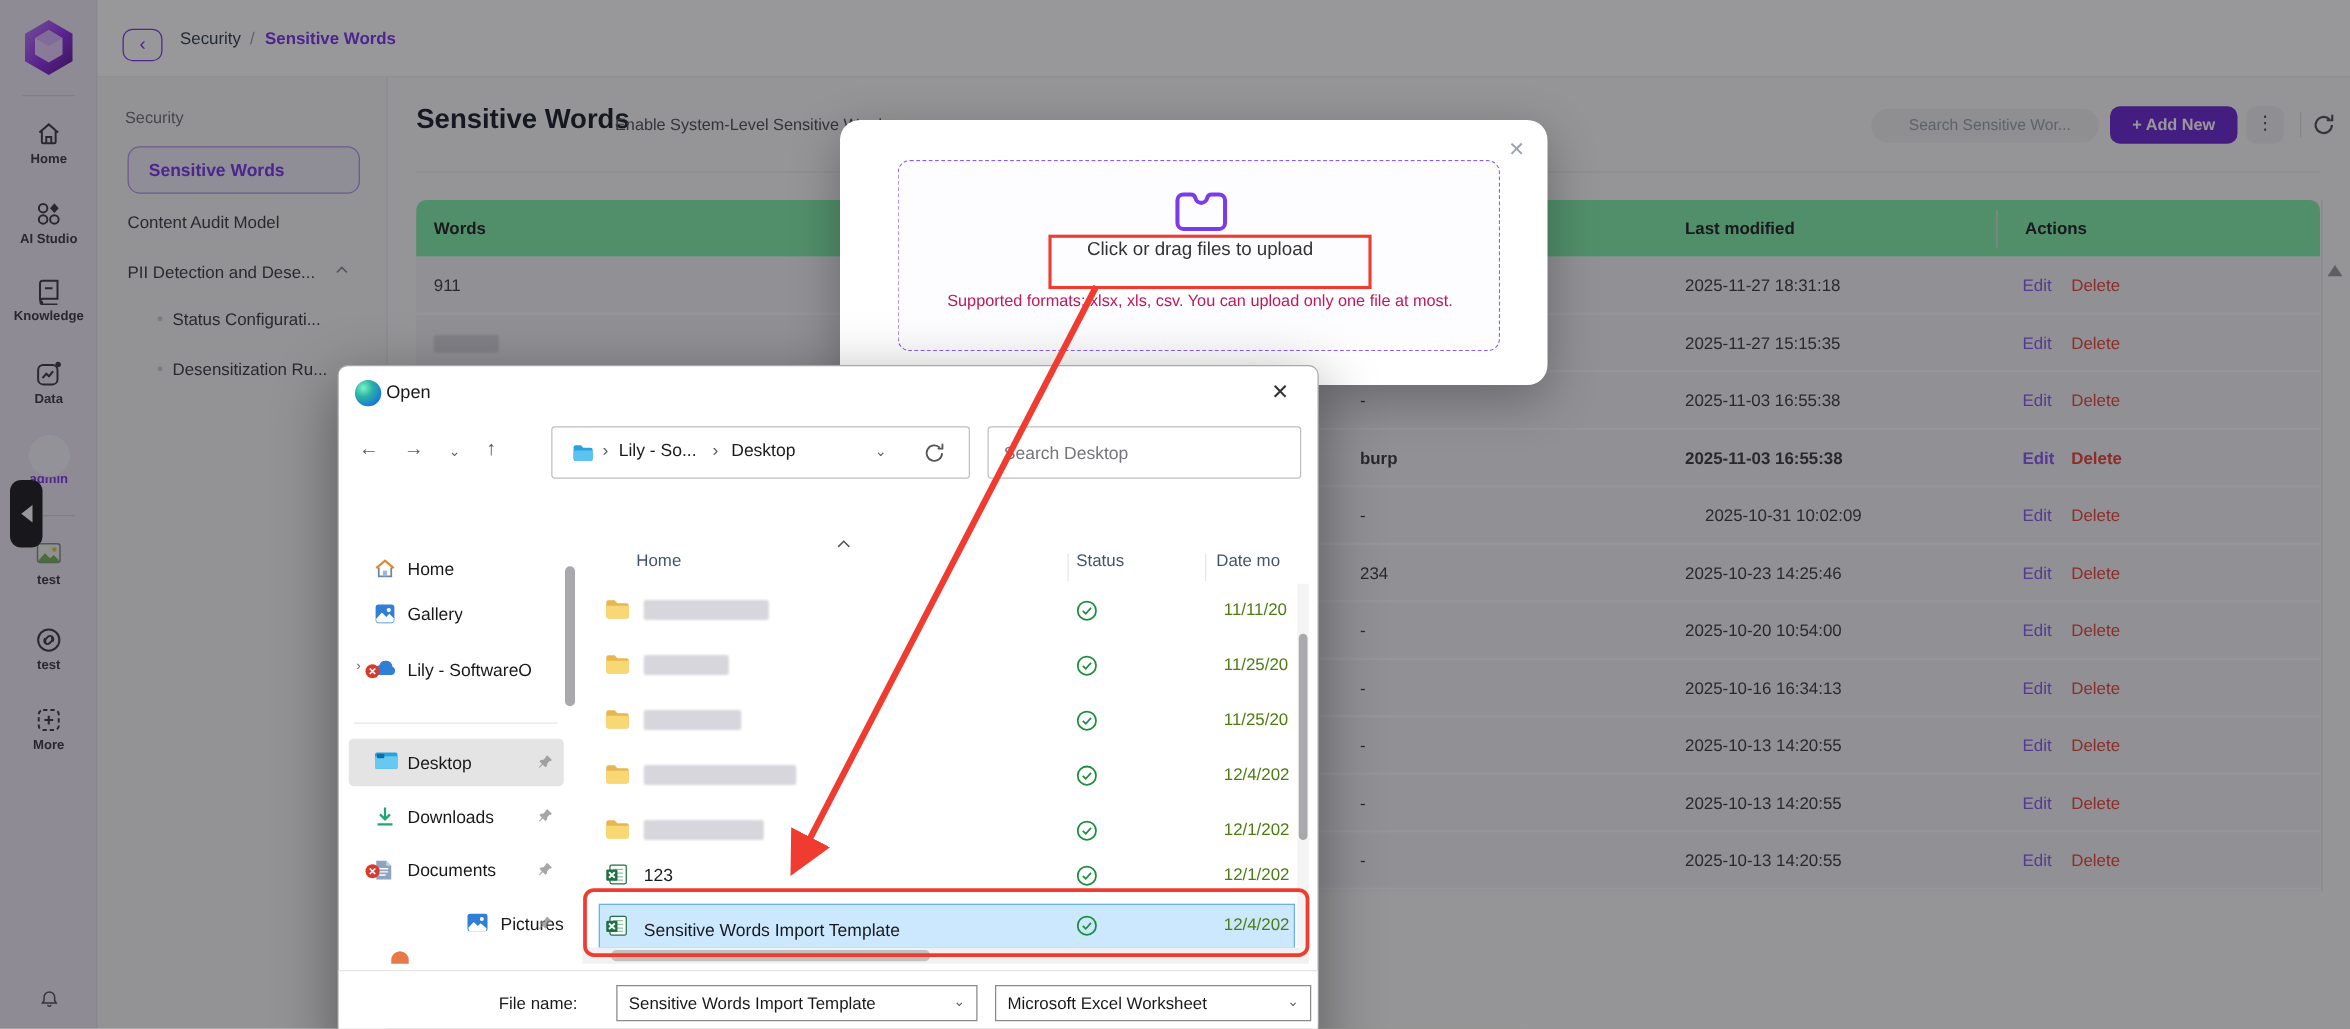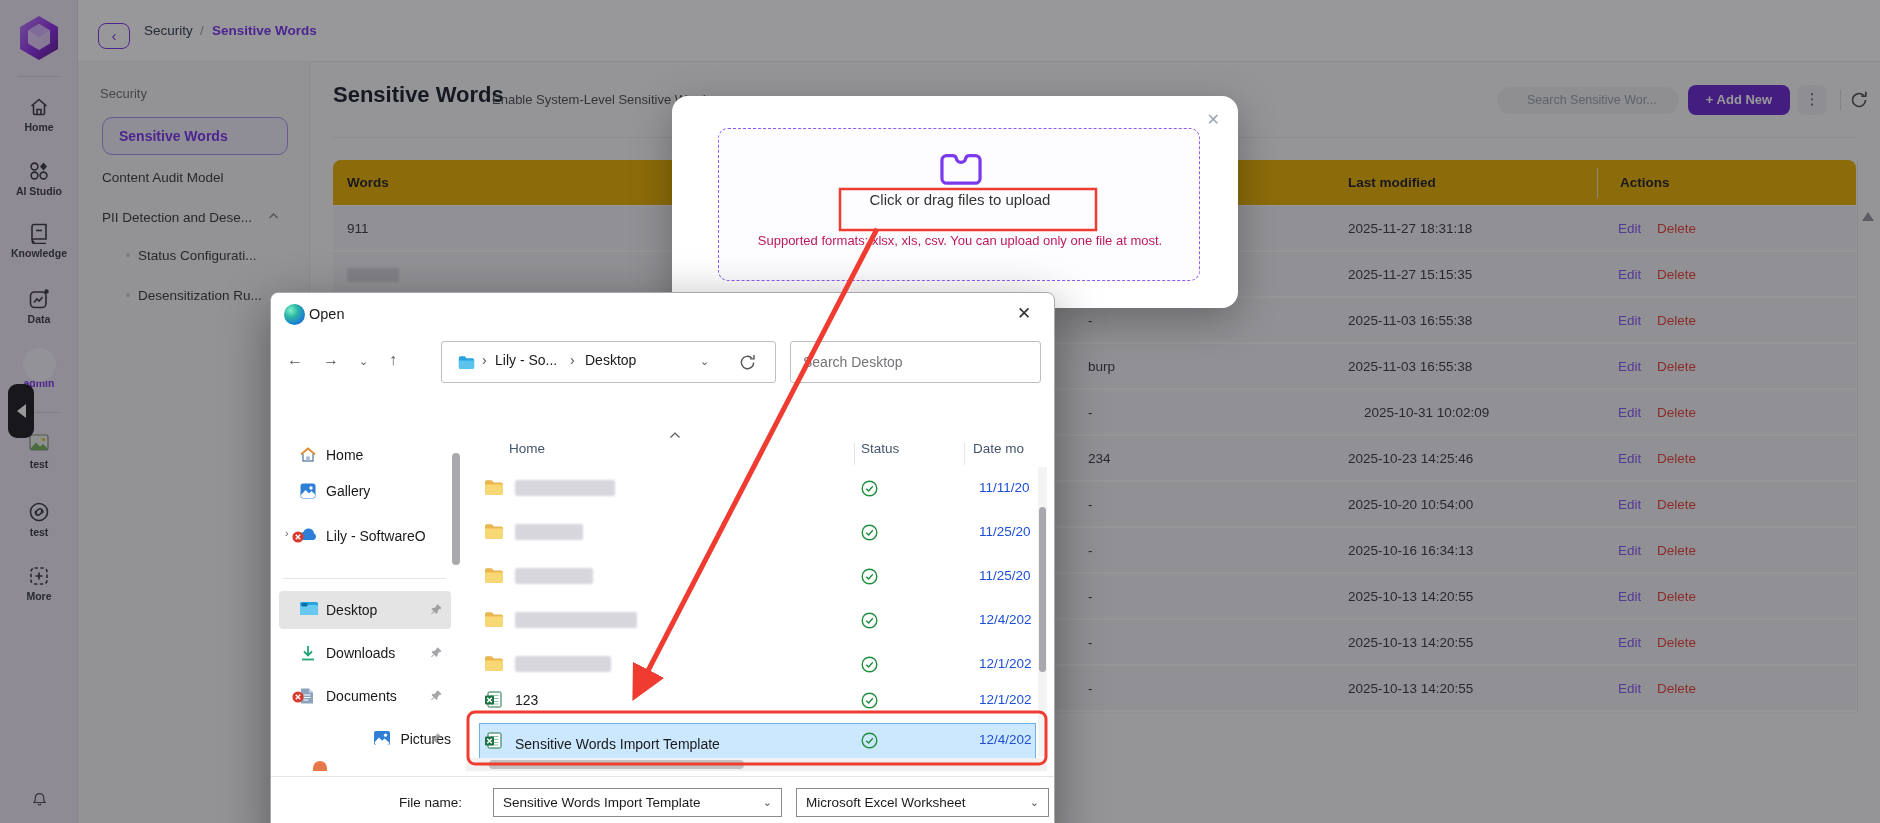--- a/index.html
+++ b/index.html
@@ -35,21 +35,21 @@
   #page-title{left:333px;top:82px;font-size:22px;font-weight:800;color:#1f2430;}
   #page-subtitle{left:492px;top:92px;font-size:13px;color:#52525b;}
   #title-divider{left:333px;top:137px;width:1523px;height:1px;background:#ececee;}
   #search-box{left:1497px;top:87px;width:182px;height:27px;background:#efeff2;border-radius:14px;color:#9ca3af;font-size:12.5px;line-height:27px;padding-left:30px;}
   #add-new-btn{left:1688px;top:85px;width:102px;height:30px;background:#6f2bd4;border-radius:8px;color:#fff;font-size:13px;font-weight:700;text-align:center;line-height:30px;cursor:pointer;}
   #kebab-btn{left:1797px;top:85px;width:30px;height:30px;background:#f0f0f3;border-radius:8px;color:#52525b;text-align:center;line-height:28px;font-size:15px;cursor:pointer;}
   #tb-divider{left:1840px;top:90px;width:1px;height:20px;background:#ddd;}
 
   
   #table-card{left:333px;top:160px;width:1523px;height:553px;background:#f3f3f6;border-radius:8px 8px 0 0;}
-  .th-row{position:absolute;left:0;top:0;width:1523px;height:46px;background:#eab308;border-bottom:1px solid #fff;border-radius:8px 8px 0 0;}
+  .th-row{position:absolute;left:0;top:0;width:1523px;height:46px;background:#86efac;border-bottom:1px solid #fff;border-radius:8px 8px 0 0;}
   .th{position:absolute;top:15px;font-size:13.5px;font-weight:700;color:#27272a;}
   .th-sep{position:absolute;top:8px;width:1px;height:30px;background:#e2e2e8;}
   .tr{position:absolute;left:0;width:1523px;height:46px;border-bottom:2px solid #fcfcfd;}
   .td{position:absolute;top:15px;font-size:13.5px;color:#3f3f46;white-space:nowrap;}
   .link-edit{color:#8b5cf6;cursor:pointer;}
   .link-del{color:#e8473f;cursor:pointer;}
   .blur-block{position:absolute;background:#d6d6dc;filter:blur(1px);border-radius:2px;}
   #tbl-scroll-line{left:1857px;top:160px;width:1px;height:553px;background:#e4e4e9;}
   #tbl-scroll-up{left:1862px;top:212px;width:0;height:0;border-left:6px solid transparent;border-right:6px solid transparent;border-bottom:9px solid #9a9aa2;}
 
@@ -72,21 +72,21 @@
   #searchbar{position:absolute;left:519px;top:48px;width:251px;height:42px;border:1px solid #bfbfbf;border-radius:3px;background:#fff;font-size:14px;color:#757579;line-height:40px;padding-left:12px;}
   #dlg-toolbar{position:absolute;left:0;top:98px;width:783px;height:42px;border-bottom:1px solid #e7e7e7;font-size:14px;color:#1a1a1a;}
   .nav-item{position:absolute;left:8px;width:172px;height:38px;display:flex;align-items:center;font-size:14px;color:#191919;cursor:pointer;border-radius:4px;}
   .nav-item.sel{background:#e4e4e4;}
   .nav-item .nic{width:18px;height:18px;margin:0 9px 0 20px;flex:0 0 auto;position:relative;}
   .nav-item .pin{position:absolute;right:8px;top:12px;width:13px;height:13px;opacity:.75;}
   .hdr{position:absolute;top:148px;font-size:13.5px;color:#44546a;}
   .col-sep{position:absolute;top:150px;width:1px;height:22px;background:#e5e5e5;}
   .file-row{position:absolute;left:195px;width:570px;height:44px;cursor:pointer;}
   .file-row .fname{position:absolute;left:49px;top:13px;font-size:14px;color:#1a1a1a;white-space:nowrap;}
-  .file-row .fdate{position:absolute;left:513px;top:13px;font-size:13.5px;color:#1d4ed8;white-space:nowrap;width:57px;overflow:hidden;}
+  .file-row .fdate{position:absolute;left:513px;top:13px;font-size:13.5px;color:#4d7c0f;white-space:nowrap;width:57px;overflow:hidden;}
   .file-row .fcheck{position:absolute;left:395px;top:13px;width:17px;height:17px;}
   .file-row .ficon{position:absolute;left:18px;top:12px;width:20px;height:18px;}
   .file-sel{position:absolute;left:208px;top:430px;width:557px;height:36px;background:#cce8ff;border:1px solid #6cb2e8;}
   #vscroll{position:absolute;left:767px;top:174px;width:9px;height:290px;background:#f4f4f4;}
   #vthumb{position:absolute;left:1px;top:40px;width:7px;height:165px;background:#a9a9ad;border-radius:4px;}
   #navscroll{position:absolute;left:181px;top:160px;width:8px;height:112px;background:#a9a9ad;border-radius:4px;}
   #hscroll{position:absolute;left:195px;top:465px;width:581px;height:13px;background:#f1f1f1;}
   #hthumb{position:absolute;left:23px;top:2px;width:255px;height:9px;background:#c1c1c1;border-radius:4px;}
   #fn-row{position:absolute;left:0;top:483px;width:783px;height:76px;background:#fff;border-top:1px solid #e6e6e6;}
   #fn-label{position:absolute;left:128px;top:18px;font-size:13.5px;color:#1a1a1a;}
@@ -243,21 +243,21 @@
           <div class="td link-edit" style="left:1285px">Edit</div>
           <div class="td link-del" style="left:1324px">Delete</div>
         </div>
         <div class="tr" style="top: 138px;">
           <div class="td" style="left:14px"></div>
           <div class="td" style="left:755px">-</div>
           <div class="td" style="left:1015px">2025-11-03 16:55:38</div>
           <div class="td link-edit" style="left:1285px">Edit</div>
           <div class="td link-del" style="left:1324px">Delete</div>
         </div>
-        <div class="tr" style="top: 184px;">
+        <div class="tr" style="top: 184px; font-weight: bold;">
           <div class="td" style="left:14px"></div>
           <div class="td" style="left:755px">burp</div>
           <div class="td" style="left:1015px">2025-11-03 16:55:38</div>
           <div class="td link-edit" style="left:1285px">Edit</div>
           <div class="td link-del" style="left:1324px">Delete</div>
         </div>
         <div class="tr" style="top: 230px;">
           <div class="td" style="left:14px"></div>
           <div class="td" style="left:755px">-</div>
           <div class="td" style="left:1031px">2025-10-31 10:02:09</div>

